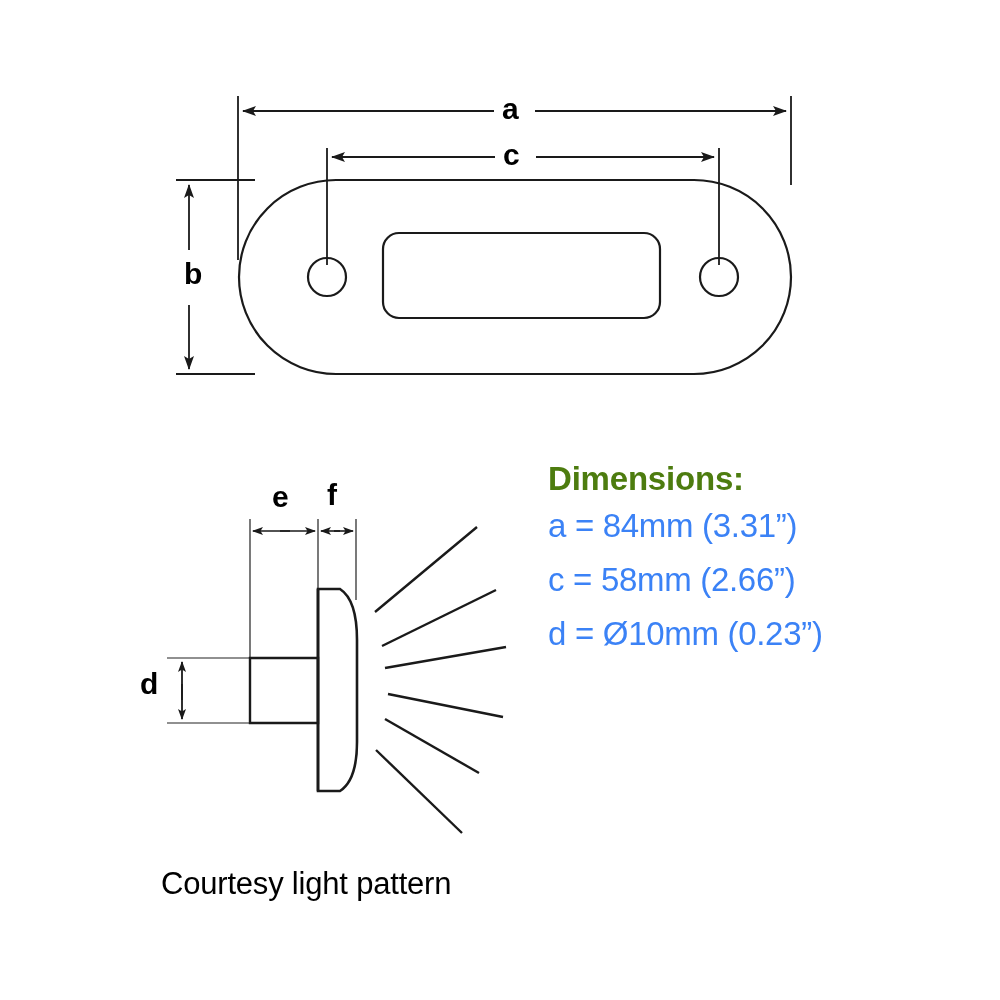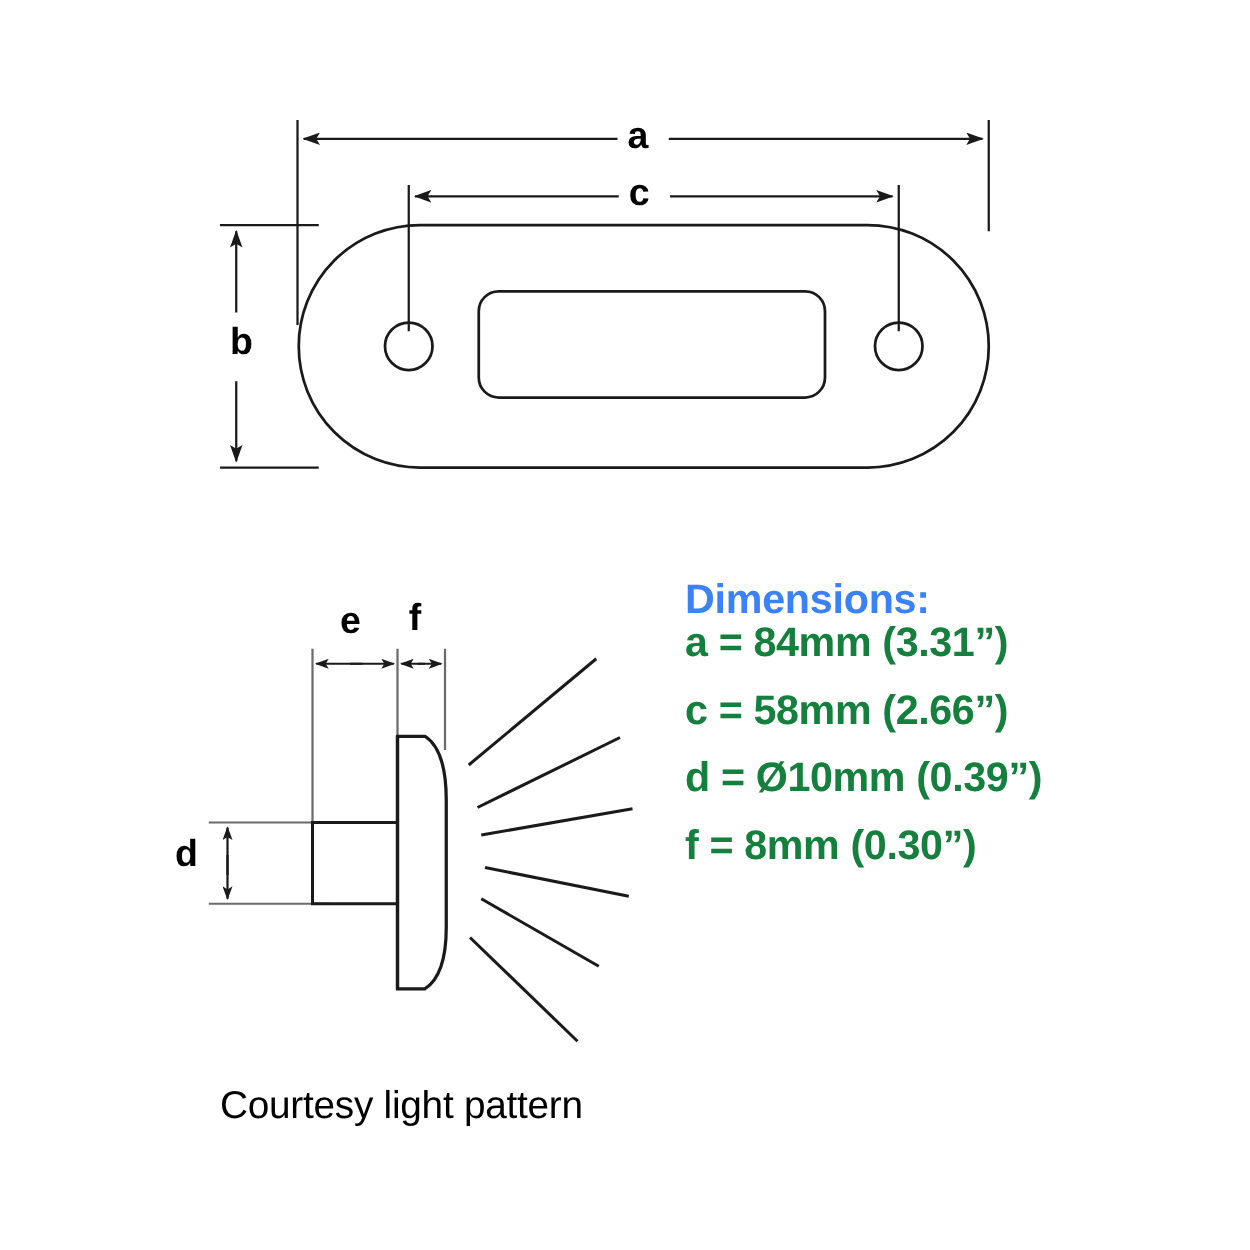--- a/index.html
+++ b/index.html
@@ -26,39 +26,39 @@
   
   #dim-panel {
     position: absolute;
     left: 548px;
     top: 462px;
     width: 430px;
   }
   #dim-heading {
     font-size: 33px;
     font-weight: bold;
-    color: #3b82f6;
+    color: #4d7c0f;
     letter-spacing: -0.2px;
     line-height: 1.0;
-    margin: 0 0 2px 0;
+    margin: 0 0 14px 0;
     white-space: nowrap;
   }
   .dim-row {
     font-size: 33px;
-    font-weight: bold;
-    color: #15803d;
+    font-weight: normal;
+    color: #3b82f6;
     line-height: 1.0;
     margin: 0 0 21px 0;
     white-space: nowrap;
     letter-spacing: -0.3px;
   }
   
   #caption {
     position: absolute;
-    left: 176px;
+    left: 161px;
     top: 866px;
     font-size: 31px;
     font-weight: normal;
     color: #000000;
     white-space: nowrap;
     letter-spacing: -0.2px;
   }
   
   .dim-letter {
     position: absolute;
@@ -160,19 +160,18 @@
   <span class="dim-letter" id="label-c">c</span>
   <span class="dim-letter" id="label-b">b</span>
   <span class="dim-letter" id="label-e">e</span>
   <span class="dim-letter" id="label-f">f</span>
   <span class="dim-letter" id="label-d">d</span>
 
   <div id="dim-panel">
     <div id="dim-heading">Dimensions:</div>
     <div class="dim-row">a = 84mm (3.31”)</div>
     <div class="dim-row">c = 58mm (2.66”)</div>
-    <div class="dim-row">d = Ø10mm (0.39”)</div>
-    <div class="dim-row">f  = 8mm (0.30”)</div>
+    <div class="dim-row">d = Ø10mm (0.23”)</div>
   </div>
 
   <div id="caption">Courtesy light pattern</div>
 
 </div>
 
 </body></html>

